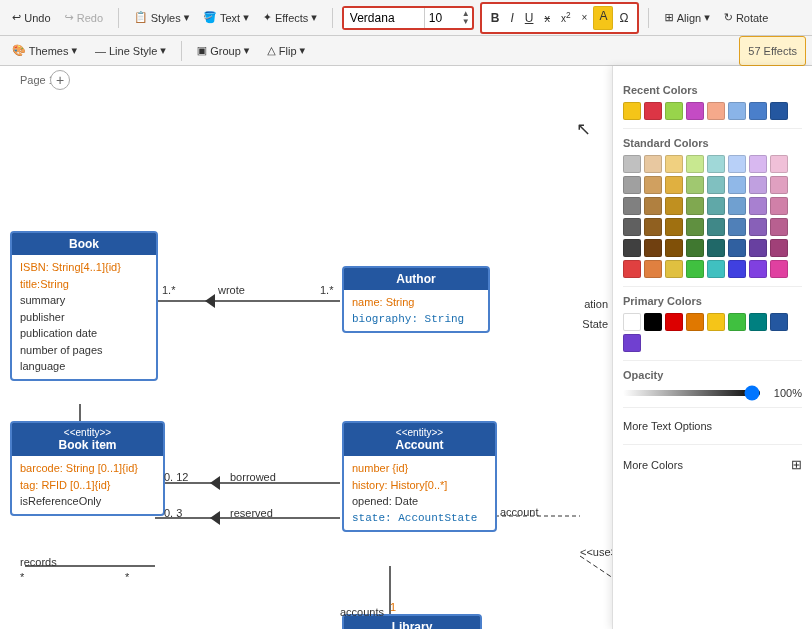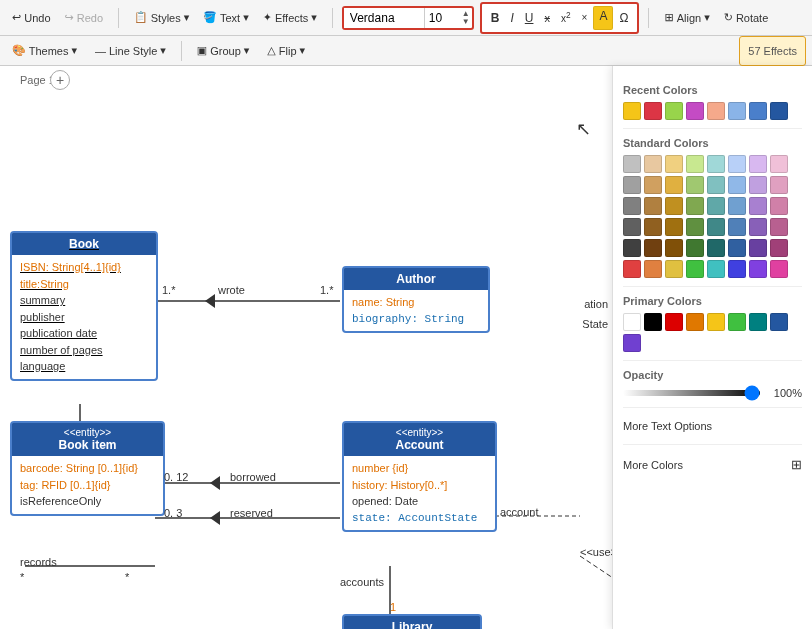--- a/index.html
+++ b/index.html
@@ -223,21 +223,21 @@
 
       <line x1="25" y1="500" x2="155" y2="500" stroke="#333" stroke-width="1.5"></line>
 
       <line x1="390" y1="500" x2="390" y2="555" stroke="#333" stroke-width="1.5"></line>
 
       <line x1="488" y1="450" x2="580" y2="450" stroke="#333" stroke-width="1" stroke-dasharray="4,3"></line>
 
       <line x1="580" y1="490" x2="700" y2="570" stroke="#333" stroke-width="1" stroke-dasharray="5,3"></line>
     </svg>
 
-    <div class="uml-box" style="left:10px; top:165px; width:148px;text-decoration:underline;">
+    <div class="uml-box" style="left:10px; top:165px; width:148px;">
       <div class="uml-header">Book</div>
       <div class="uml-body">
         <div class="orange">ISBN: String[4..1]{id}</div>
         <div class="orange">title:String</div>
         <div>summary</div>
         <div>publisher</div>
         <div>publication date</div>
         <div>number of pages</div>
         <div>language</div>
       </div>
@@ -293,21 +293,21 @@
     <div class="uml-box" style="left:695px; top:548px; width:110px;">
       <div class="uml-header">Patron</div>
 
     </div>
 
     <div class="conn-label" style="left:20px; top:490px;">records</div>
 
     <div class="conn-label" style="left:20px; top:505px;">*</div>
     <div class="conn-label" style="left:125px; top:505px;">*</div>
 
-    <div class="conn-label" style="left:340px; top:510px;">accounts</div>
+    <div class="conn-label" style="left:340px; top:540px;">accounts</div>
     <div class="conn-label" style="left:500px; top:440px;">account</div>
 
     <div class="conn-label" style="left:580px; top:480px;">&lt;&lt;use&gt;&gt;</div>
 
     <div class="conn-label" style="left:390px; top:535px; color:#e07000;">1</div>
 
     <div style="position:absolute; right:202px; top:230px; font-size:11px; color:#333; background:#fff; padding:2px;">ation</div>
     <div style="position:absolute; right:202px; top:250px; font-size:11px; color:#333; background:#fff; padding:2px;">State</div>
 
     <div class="cursor-arrow" style="left:576px; top:52px;">↖</div>

